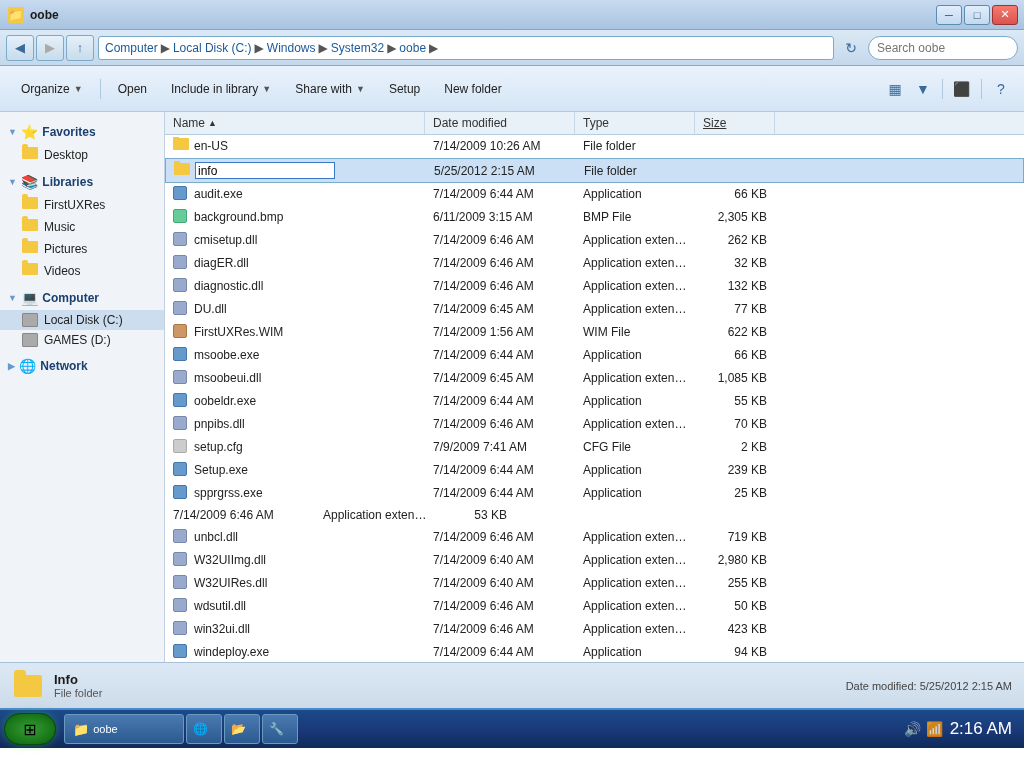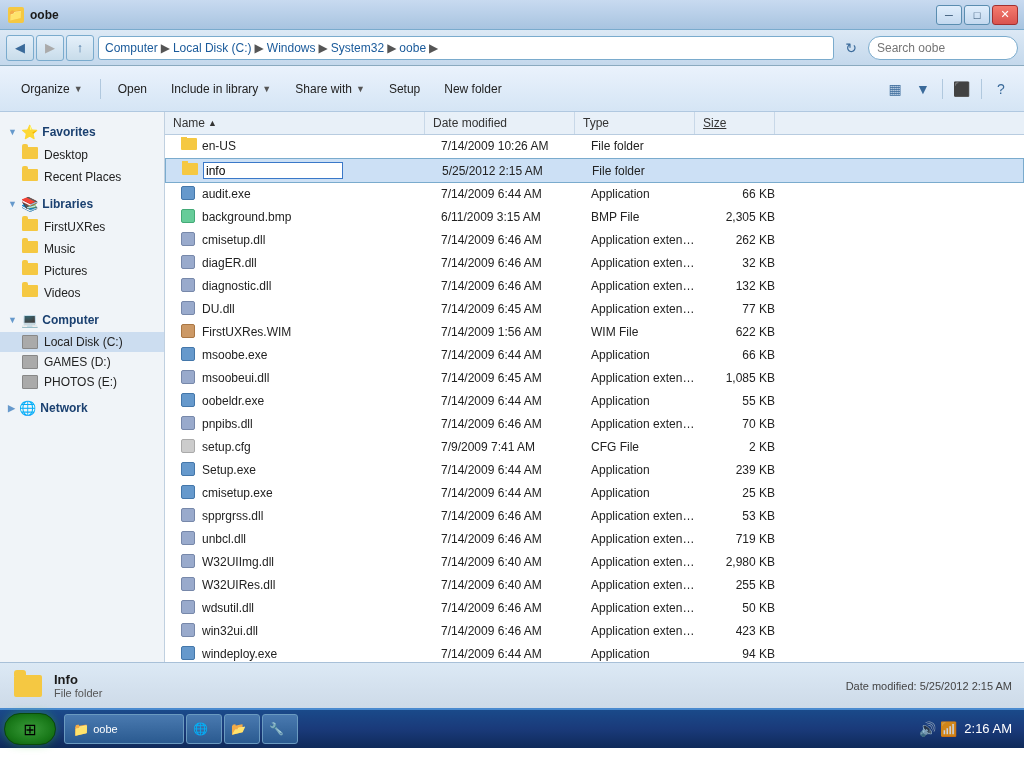--- a/index.html
+++ b/index.html
@@ -48,21 +48,21 @@
     
     #file-area { flex: 1; display: flex; flex-direction: column; overflow: hidden; }
     #column-headers { display: flex; align-items: center; background: #e8f0f8; border-bottom: 1px solid #b8cce0; padding: 0; flex-shrink: 0; }
     .col-header { padding: 4px 8px; font-size: 12px; color: #333; cursor: pointer; border-right: 1px solid #c8d8e8; display: flex; align-items: center; gap: 3px; white-space: nowrap; overflow: hidden; }
     .col-name { flex: 0 0 260px; }
     .col-date { flex: 0 0 150px; }
     .col-type { flex: 0 0 120px; }
     .col-size { flex: 0 0 80px; text-decoration: underline; }
 
     #file-list { flex: 1; overflow-y: auto; }
-    .file-row { display: flex; align-items: center; padding: 2px 8px; cursor: pointer; border-bottom: 1px solid transparent; }
+    .file-row { display: flex; align-items: center; padding: 2px 0; cursor: pointer; border-bottom: 1px solid transparent; }
     .file-row.selected { background: #cce0f5; border: 1px solid #7aabcd; }
     .file-row.renaming { background: #cce0f5; border: 1px solid #7aabcd; }
     .file-cell { padding: 1px 8px; font-size: 12px; color: #222; overflow: hidden; text-overflow: ellipsis; white-space: nowrap; }
     .file-cell.name { flex: 0 0 260px; display: flex; align-items: center; gap: 5px; }
     .file-cell.date { flex: 0 0 150px; }
     .file-cell.type { flex: 0 0 120px; }
     .file-cell.size { flex: 0 0 80px; text-align: right; }
     .file-icon { width: 16px; height: 16px; flex-shrink: 0; }
 
     
@@ -77,21 +77,21 @@
     #infobar-name { font-size: 13px; font-weight: 600; color: #1a1a1a; }
     #infobar-desc { font-size: 11px; color: #555; }
     #infobar-meta { margin-left: auto; font-size: 11px; color: #444; }
 
     
     #taskbar { background: linear-gradient(to bottom, #1a4a8a 0%, #1a3a7a 50%, #0f2a5a 100%); height: 40px; display: flex; align-items: center; padding: 0 4px; gap: 2px; border-top: 2px solid #4a8acf; }
     #start-btn { width: 52px; height: 32px; background: radial-gradient(ellipse at center, #3a9a3a 0%, #1a7a1a 60%, #0a5a0a 100%); border-radius: 16px; display: flex; align-items: center; justify-content: center; cursor: pointer; border: 1px solid #0a4a0a; box-shadow: 0 0 8px rgba(60,200,60,0.4); gap: 3px; }
     #start-btn .win-logo { font-size: 16px; }
     .taskbar-item { height: 30px; padding: 0 8px; background: linear-gradient(to bottom, #4a7ab0 0%, #2a5a90 100%); border: 1px solid #6a9ac0; border-radius: 3px; display: flex; align-items: center; gap: 4px; cursor: pointer; font-size: 11px; color: white; min-width: 120px; }
     #system-tray { margin-left: auto; display: flex; align-items: center; gap: 6px; padding-right: 8px; }
-    #clock { color: white; font-size: 13px; text-align: center; line-height: 1.4; }
+    #clock { color: white; font-size: 17px; text-align: center; line-height: 1.4; }
     .tray-icons { display: flex; gap: 4px; align-items: center; }
     .tray-icon { font-size: 14px; color: rgba(255,255,255,0.8); cursor: pointer; }
 
     
     ::-webkit-scrollbar { width: 14px; }
     ::-webkit-scrollbar-track { background: #e8f0f8; }
     ::-webkit-scrollbar-thumb { background: #a8c0d8; border: 1px solid #8aaac8; border-radius: 3px; }
     ::-webkit-scrollbar-button { background: #c0d4e8; height: 14px; }
 
     
@@ -178,24 +178,20 @@
     <div class="sidebar-section">
       <div class="sidebar-section-header">
         <span class="expand-icon">▼</span>
         <span style="font-size:14px;">⭐</span>
         <span>Favorites</span>
       </div>
       <div class="sidebar-item">
         <span class="item-icon"><span class="icon-folder"></span></span>
         <span>Desktop</span>
       </div>
-      <div class="sidebar-item">
-        <span class="item-icon"><span class="icon-folder"></span></span>
-        <span>Recent Places</span>
-      </div>
     </div>
 
     <div class="sidebar-section">
       <div class="sidebar-section-header">
         <span class="expand-icon">▼</span>
         <span style="font-size:14px;">📚</span>
         <span>Libraries</span>
       </div>
       <div class="sidebar-item">
         <span class="item-icon"><span class="icon-folder"></span></span>
@@ -222,24 +218,20 @@
         <span>Computer</span>
       </div>
       <div class="sidebar-item selected">
         <span class="item-icon" style="display:inline-block;width:16px;height:14px;background:#aaa;border-radius:1px;border:1px solid #888;"></span>
         <span>Local Disk (C:)</span>
       </div>
       <div class="sidebar-item">
         <span class="item-icon" style="display:inline-block;width:16px;height:14px;background:#aaa;border-radius:1px;border:1px solid #888;"></span>
         <span>GAMES (D:)</span>
       </div>
-      <div class="sidebar-item">
-        <span class="item-icon" style="display:inline-block;width:16px;height:14px;background:#aaa;border-radius:1px;border:1px solid #888;"></span>
-        <span>PHOTOS (E:)</span>
-      </div>
     </div>
 
     <div class="sidebar-section">
       <div class="sidebar-section-header">
         <span class="expand-icon">▶</span>
         <span style="font-size:14px;">🌐</span>
         <span>Network</span>
       </div>
     </div>
   </div>
@@ -394,31 +386,27 @@
         <span class="file-icon"><span style="display:inline-block;width:14px;height:14px;background:#6699cc;border-radius:2px;border:1px solid #4477aa;"></span></span>
         <span>Setup.exe</span>
       </div>
       <div class="file-cell date">7/14/2009 6:44 AM</div>
       <div class="file-cell type">Application</div>
       <div class="file-cell size">239 KB</div>
     </div>
         <div class="file-row">
       <div class="file-cell name">
         <span class="file-icon"><span style="display:inline-block;width:14px;height:14px;background:#6699cc;border-radius:2px;border:1px solid #4477aa;"></span></span>
-        <span>cmisetup.exe</span>
+        <span>spprgrss.exe</span>
       </div>
       <div class="file-cell date">7/14/2009 6:44 AM</div>
       <div class="file-cell type">Application</div>
       <div class="file-cell size">25 KB</div>
     </div>
         <div class="file-row">
-      <div class="file-cell name">
-        <span class="file-icon"><span style="display:inline-block;width:14px;height:14px;background:#99aacc;border-radius:2px;border:1px solid #7788aa;"></span></span>
-        <span>spprgrss.dll</span>
-      </div>
       <div class="file-cell date">7/14/2009 6:46 AM</div>
       <div class="file-cell type">Application extens...</div>
       <div class="file-cell size">53 KB</div>
     </div>
         <div class="file-row">
       <div class="file-cell name">
         <span class="file-icon"><span style="display:inline-block;width:14px;height:14px;background:#99aacc;border-radius:2px;border:1px solid #7788aa;"></span></span>
         <span>unbcl.dll</span>
       </div>
       <div class="file-cell date">7/14/2009 6:46 AM</div>

